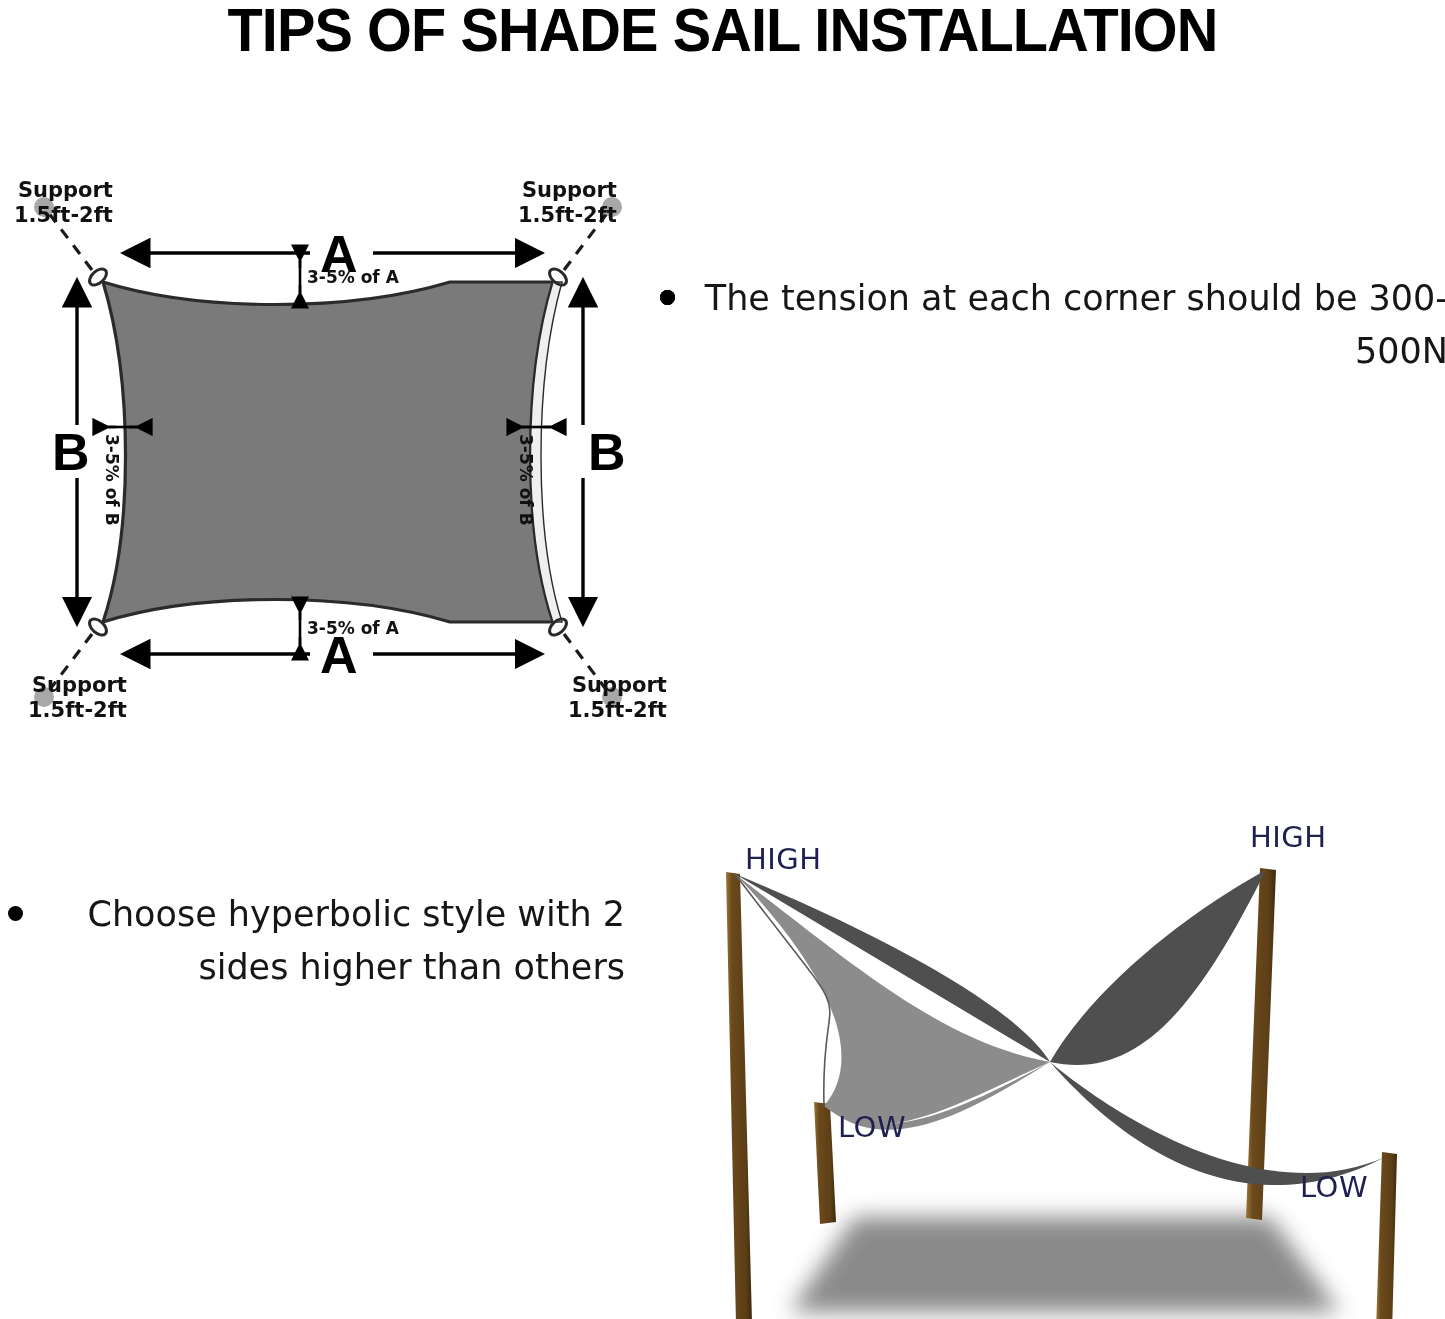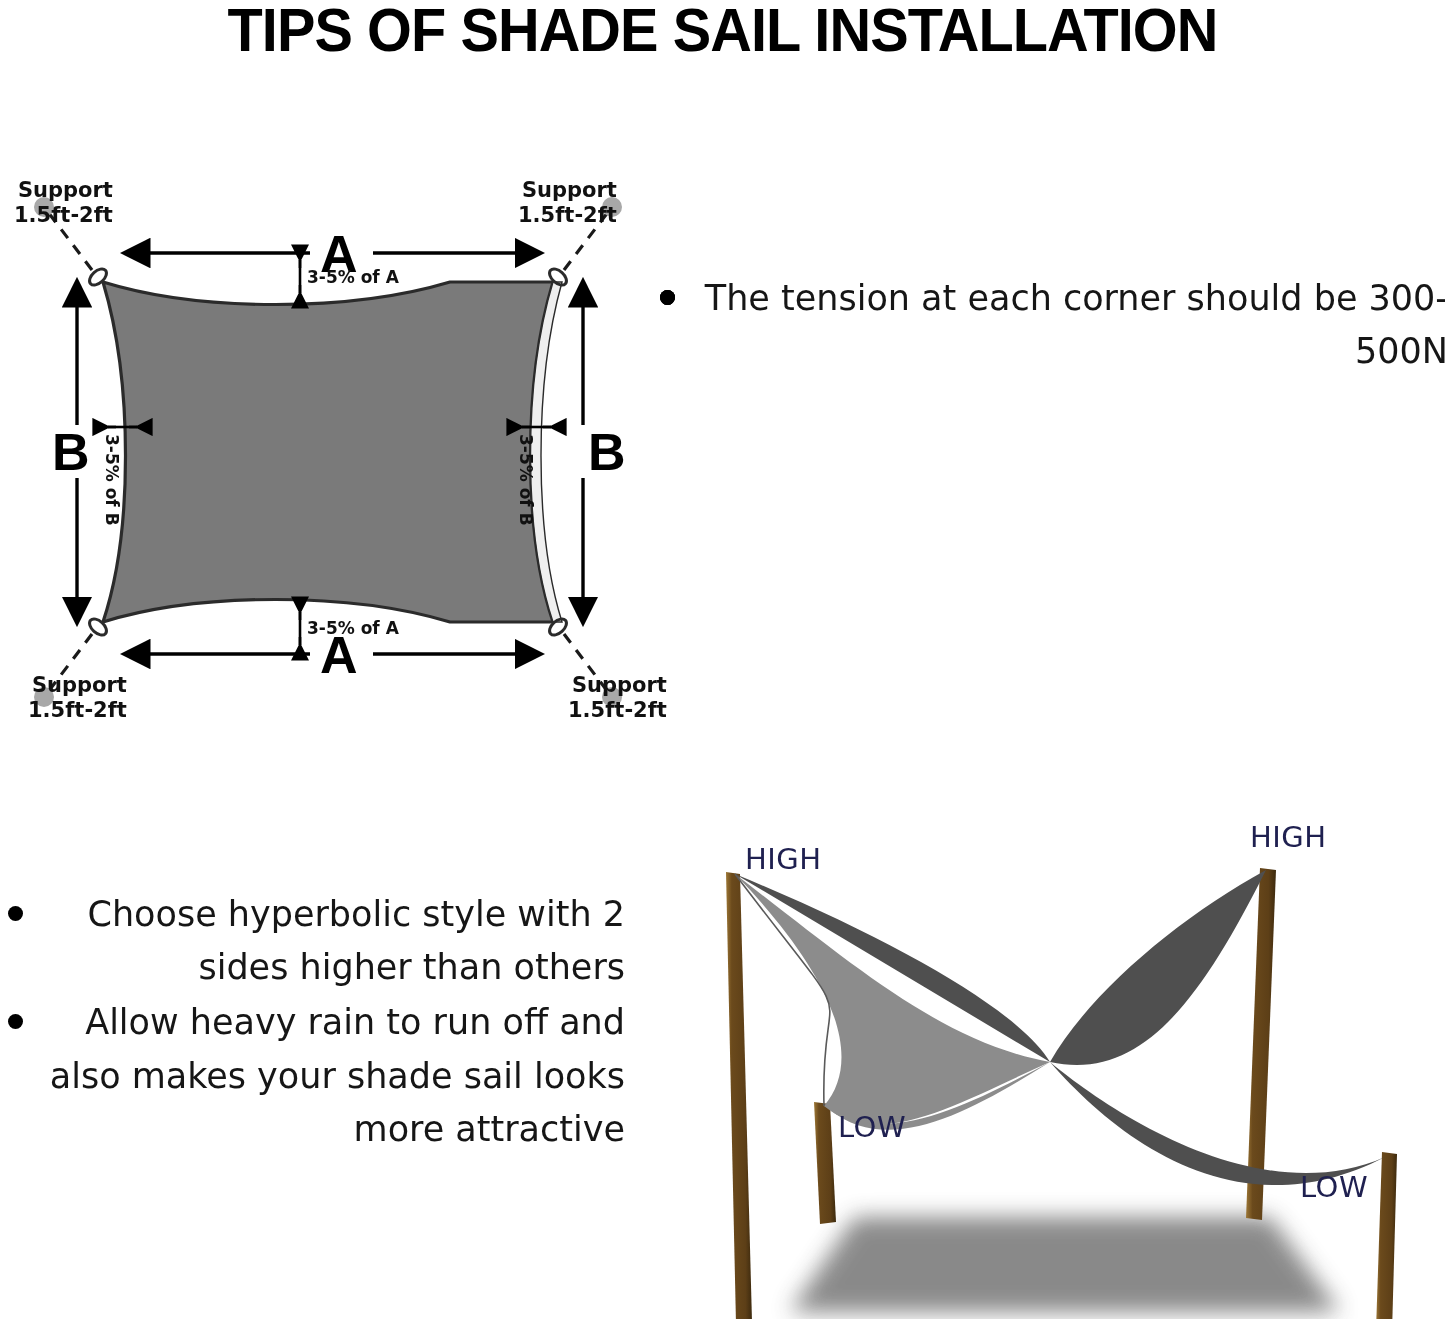--- a/index.html
+++ b/index.html
@@ -245,24 +245,20 @@
     </li>
   </ul>
 </div>
 
 <div class="panel" id="style-list">
   <ul class="bullet-list">
     <li class="bullet-item">
       <span class="dot"></span>
       <span>Choose hyperbolic style with 2 sides higher than others</span>
     </li>
-    <li class="bullet-item">
-      <span class="dot"></span>
-      <span>Allow heavy rain to run off and also makes your shade sail looks more attractive</span>
-    </li>
   </ul>
 </div>
 
 <div class="panel" id="hyper-diagram">
   <svg width="805" height="539" viewBox="0 0 805 539">
     <defs>
       <filter id="blur" x="-25%" y="-60%" width="150%" height="230%">
         <feGaussianBlur stdDeviation="11"></feGaussianBlur>
       </filter>
       <linearGradient id="postgrad" x1="0" y1="0" x2="1" y2="0">

